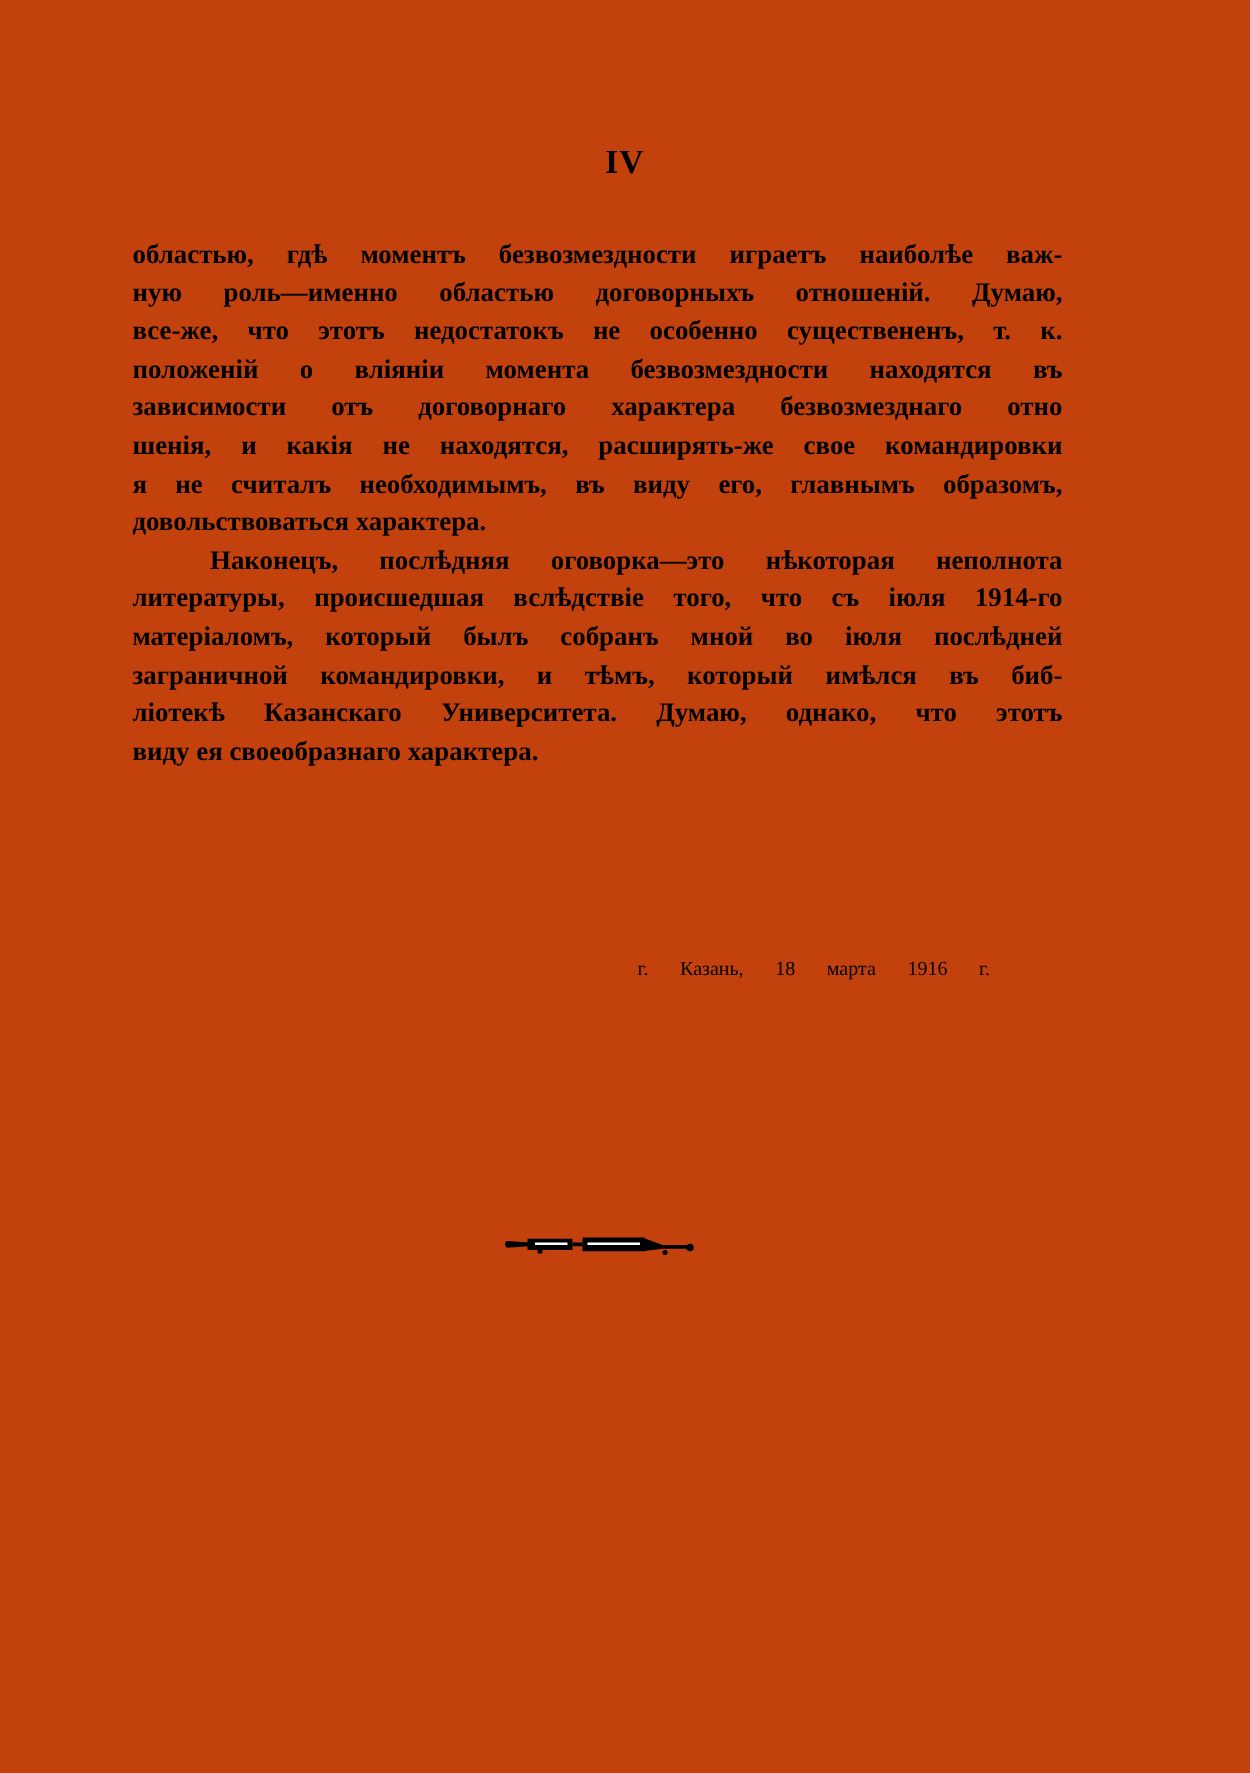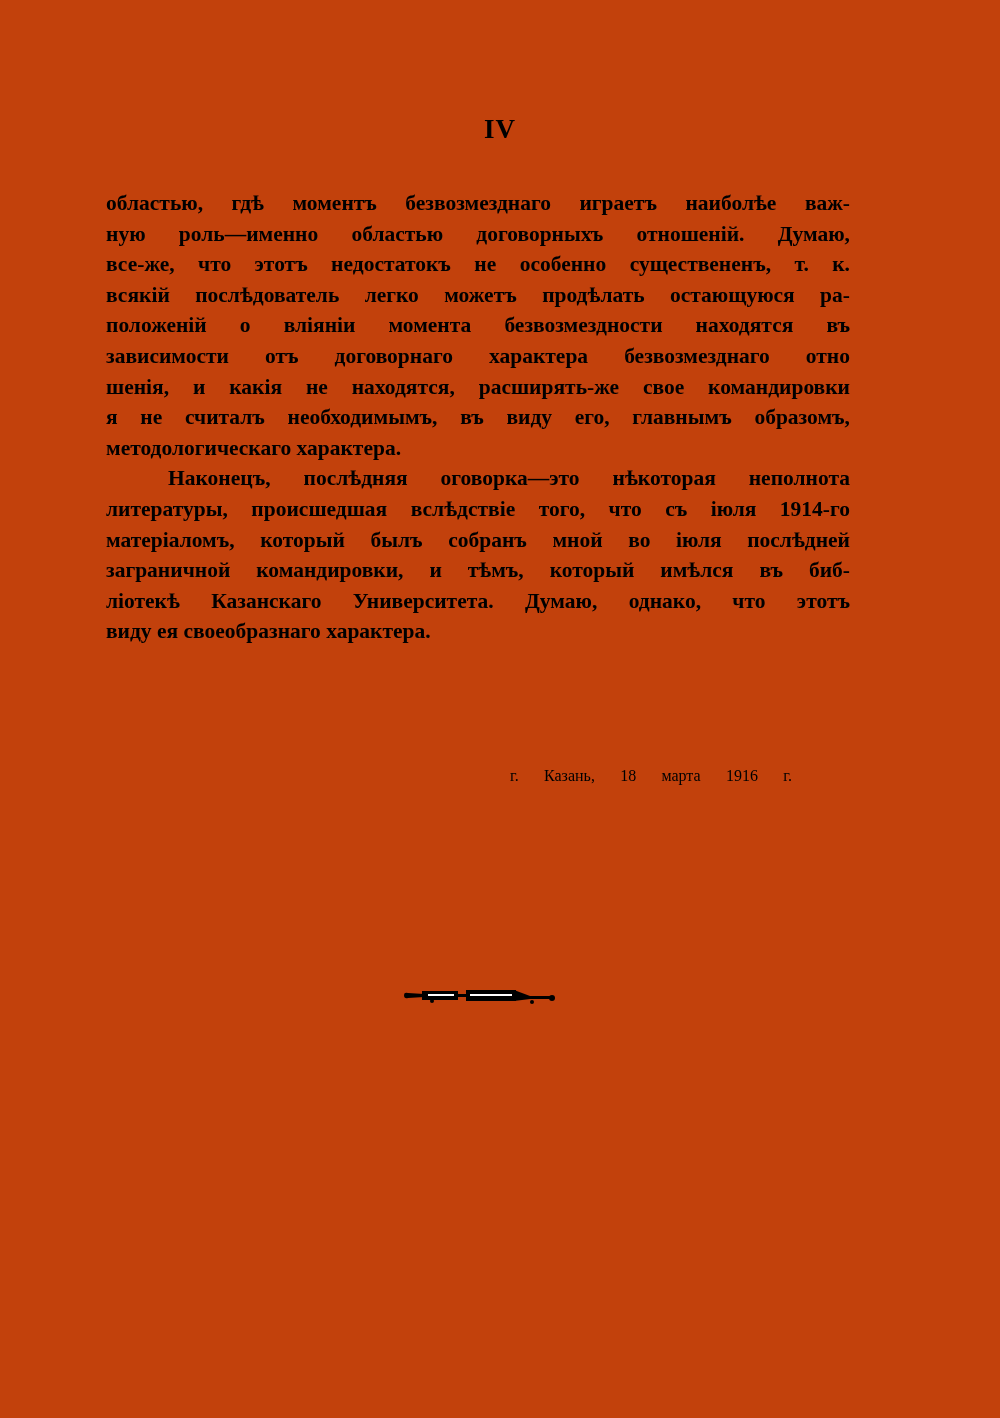--- a/index.html
+++ b/index.html
@@ -25,29 +25,28 @@
     .ornament { position: absolute; left: 402px; top: 986px; width: 156px; height: 20px; }
   </style>
 </head>
 <body>
 
 <div class="page">
   <div class="page-number">IV</div>
 
   <div class="body-text">
     <div>
-      <span class="line">областью, гдѣ моментъ безвозмезднаго играетъ наиболѣе важ-</span>
+      <span class="line">областью, гдѣ моментъ безвозмездности играетъ наиболѣе важ-</span>
       <span class="line">ную роль—именно областью договорныхъ отношеній. Думаю,</span>
       <span class="line">все-же, что этотъ недостатокъ не особенно существененъ, т. к.</span>
-      <span class="line">всякій послѣдователь легко можетъ продѣлать остающуюся ра-</span>
       <span class="line">положеній о вліяніи момента безвозмездности находятся въ</span>
       <span class="line">зависимости отъ договорнаго характера безвозмезднаго отно</span>
       <span class="line">шенія, и какія не находятся, расширять-же свое командировки</span>
       <span class="line">я не считалъ необходимымъ, въ виду его, главнымъ образомъ,</span>
-      <span class="line last">методологическаго характера.</span>
+      <span class="line last">довольствоваться характера.</span>
     </div>
     <div>
       <span class="line indent">Наконецъ, послѣдняя оговорка—это нѣкоторая неполнота</span>
       <span class="line">литературы, происшедшая вслѣдствіе того, что съ іюля 1914-го</span>
       <span class="line">матеріаломъ, который былъ собранъ мной во іюля послѣдней</span>
       <span class="line">заграничной командировки, и тѣмъ, который имѣлся въ биб-</span>
       <span class="line">ліотекѣ Казанскаго Университета. Думаю, однако, что этотъ</span>
       <span class="line last">виду ея своеобразнаго характера.</span>
     </div>
   </div>

